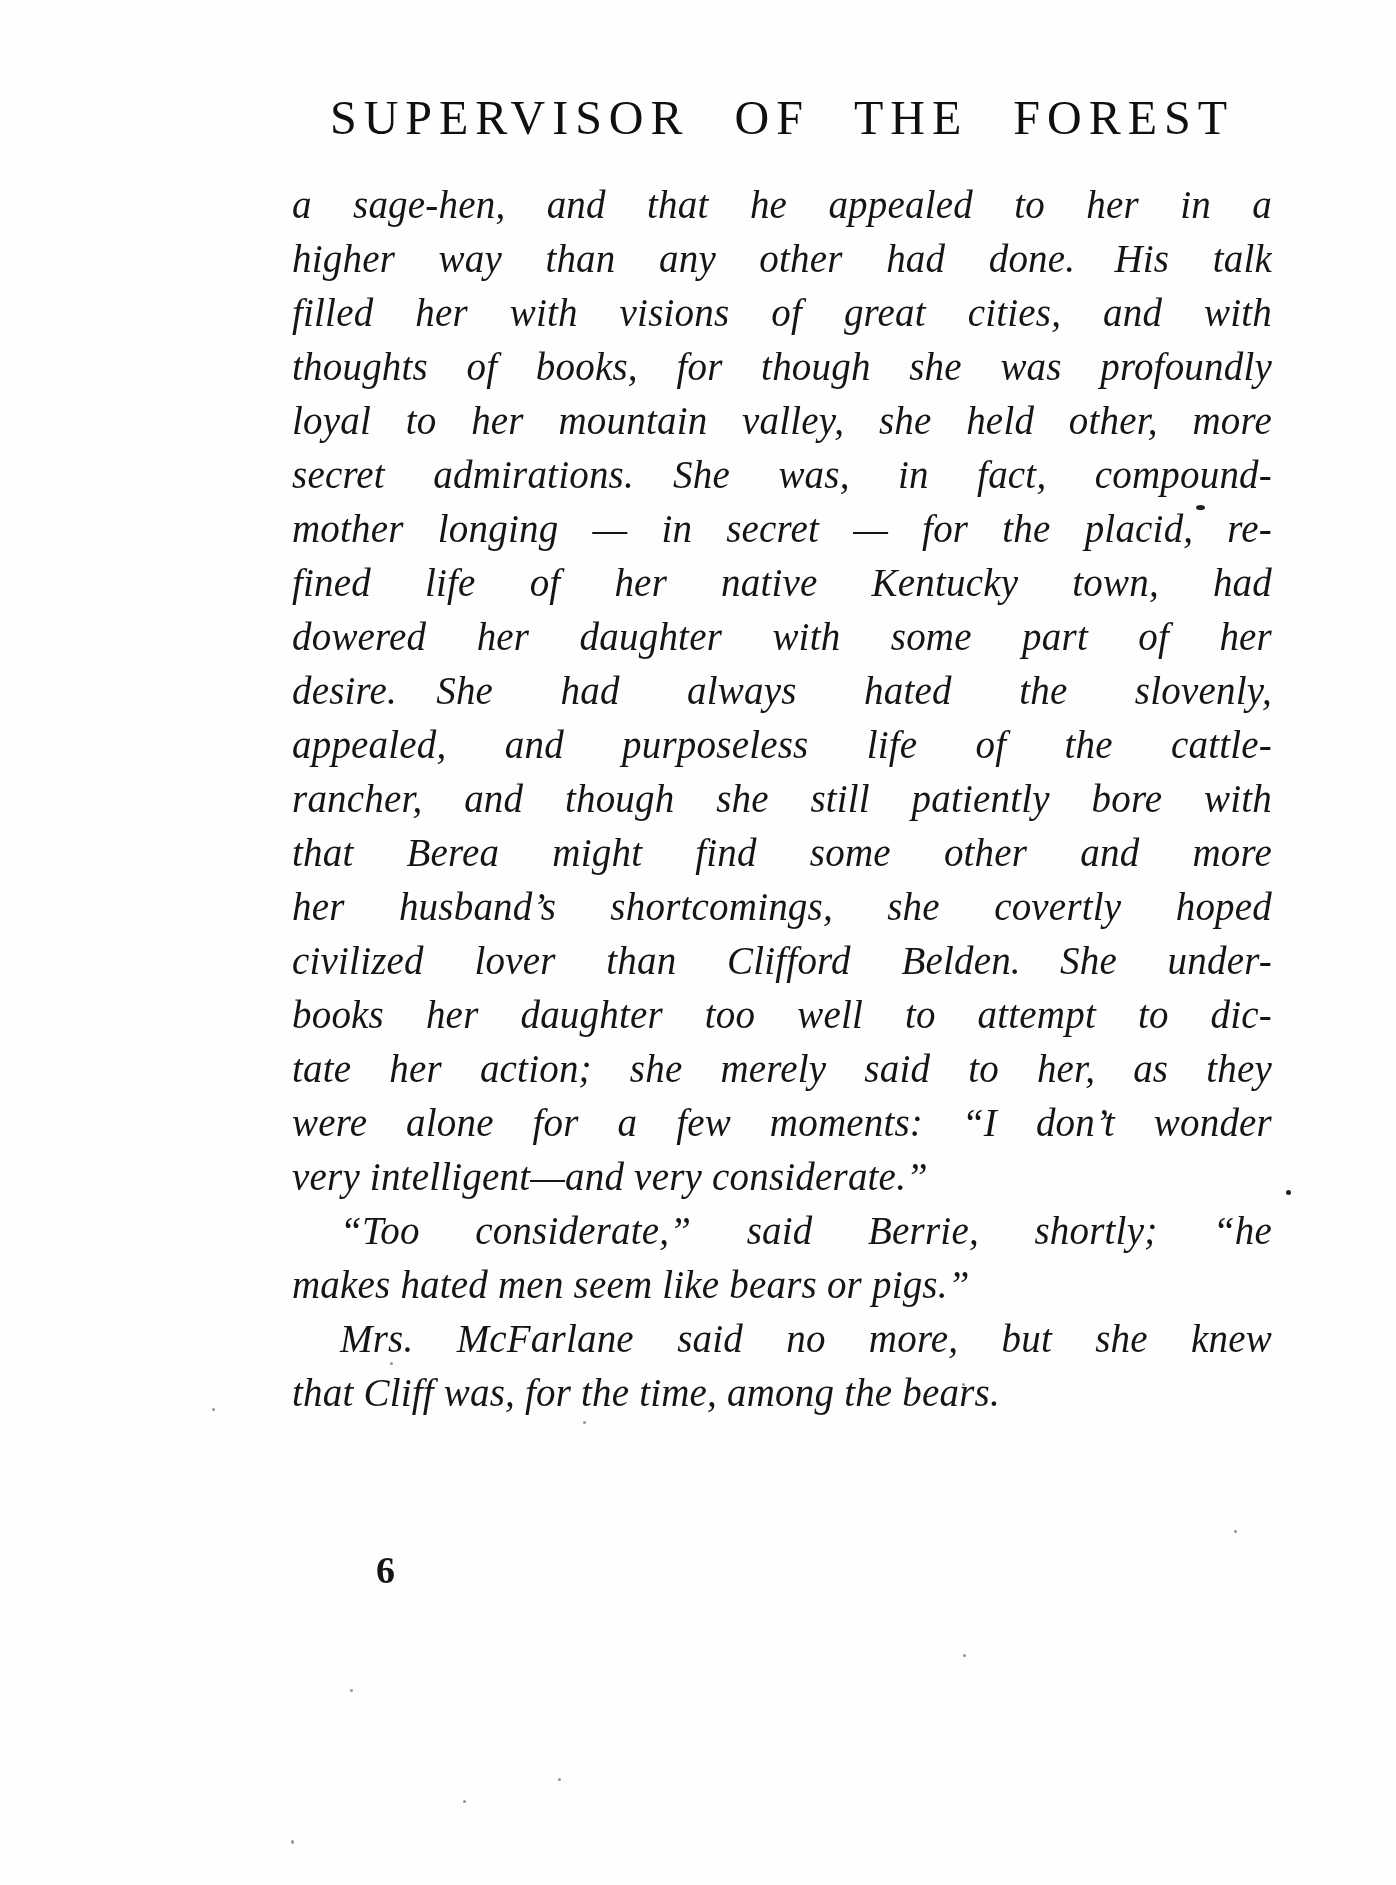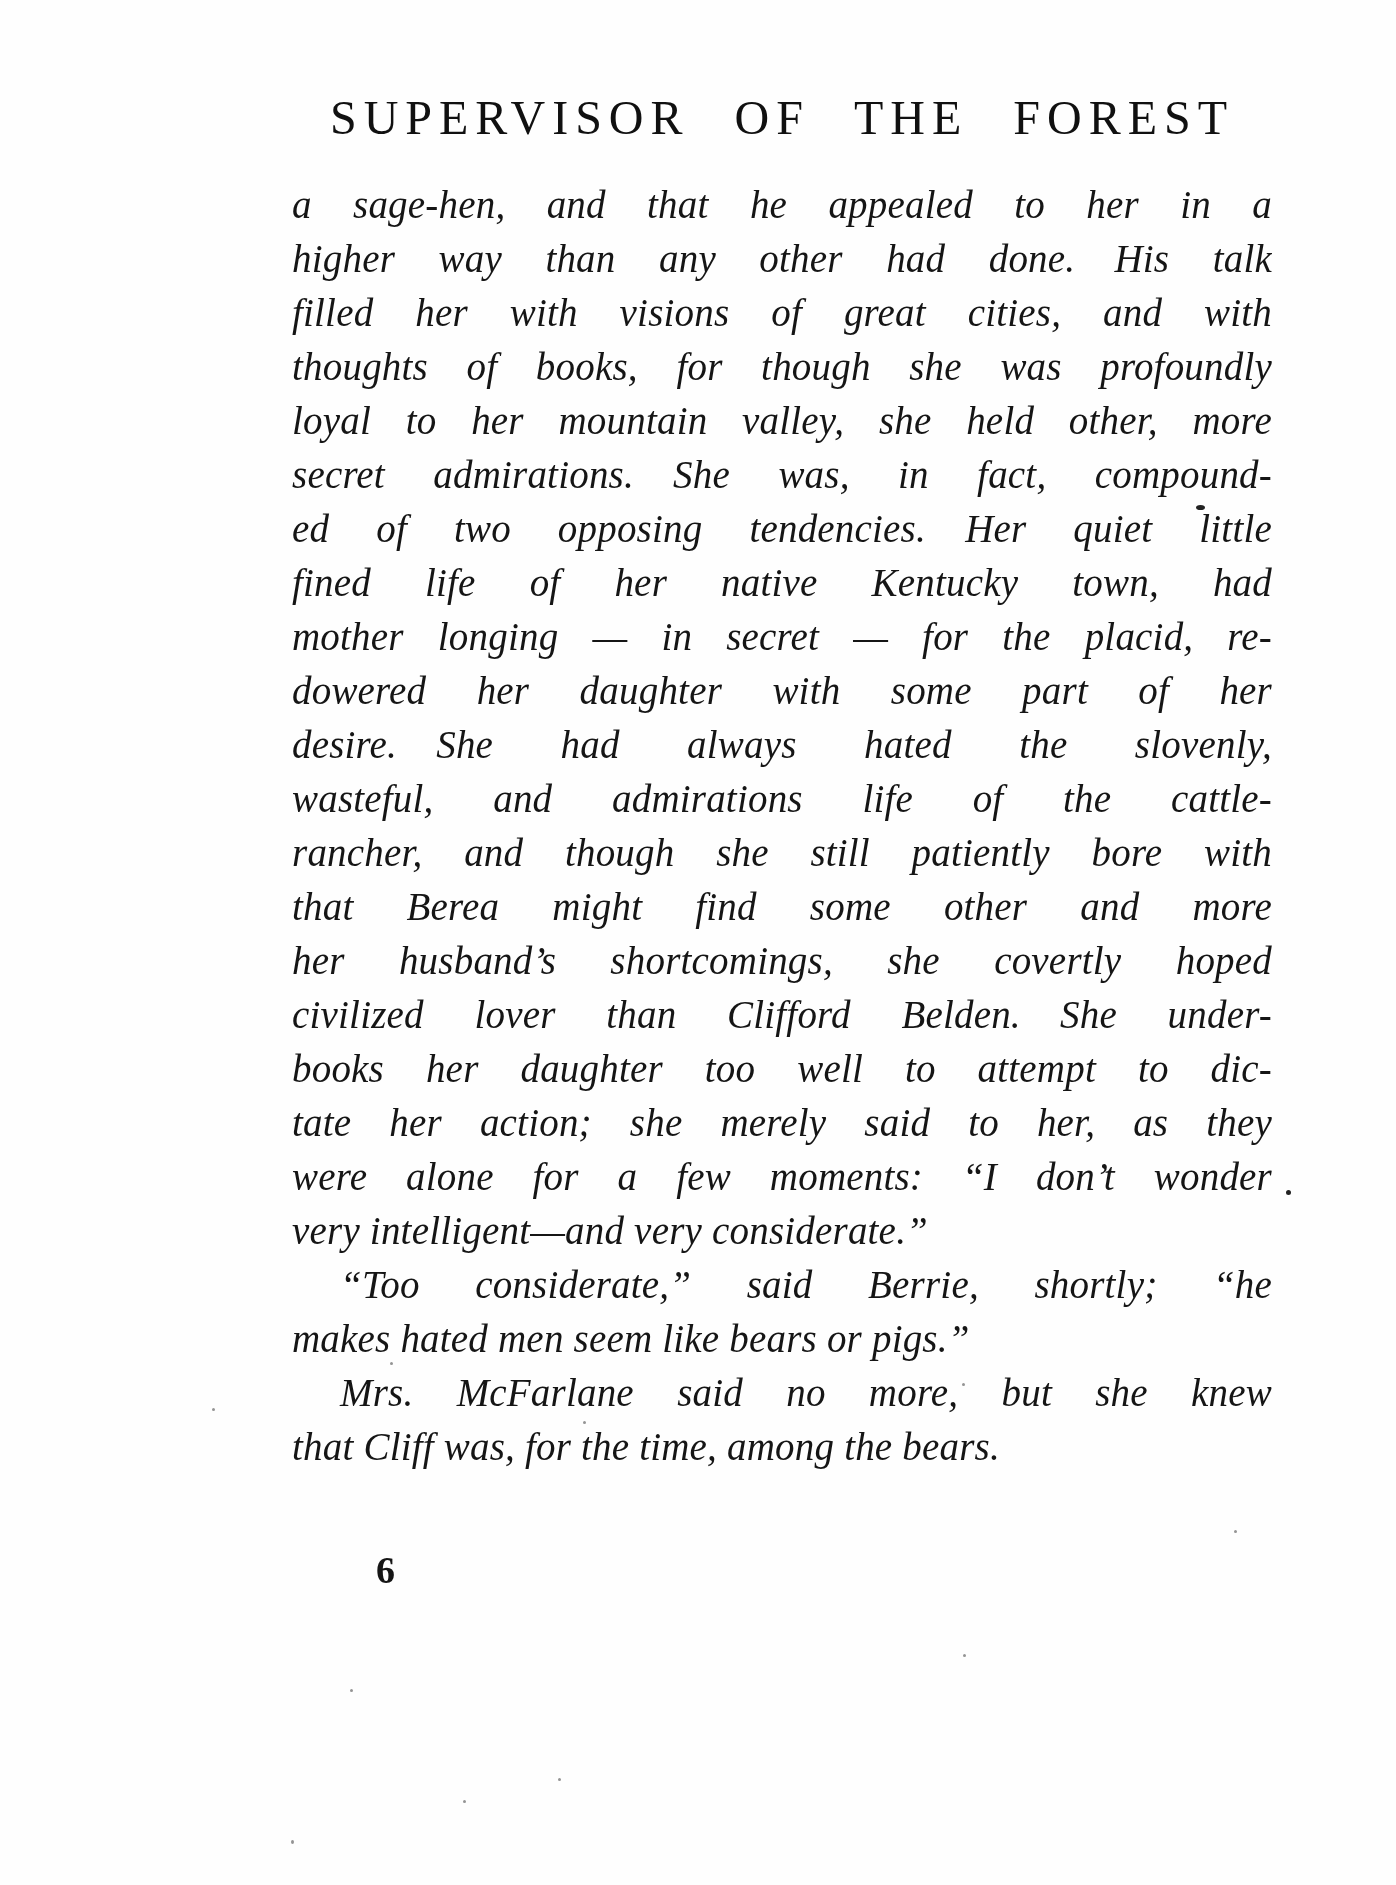--- a/index.html
+++ b/index.html
@@ -81,26 +81,25 @@
 
   <h1 class="running-head">SUPERVISOR OF THE FOREST</h1>
 
   <div class="text-block" id="text-block">
       <div class="line">a sage-hen, and that he appealed to her in a</div>
       <div class="line">higher way than any other had done. His talk</div>
       <div class="line">filled her with visions of great cities, and with</div>
       <div class="line">thoughts of books, for though she was profoundly</div>
       <div class="line">loyal to her mountain valley, she held other, more</div>
       <div class="line">secret admirations. She was, in fact, compound-</div>
-      <div class="line">ed of two opposing tendencies. Her quiet little</div>
+      <div class="line">mother longing — in secret — for the placid, re-</div>
       <div class="line">fined life of her native Kentucky town, had</div>
-      <div class="line">mother longing — in secret — for the placid, re-</div>
       <div class="line">dowered her daughter with some part of her</div>
       <div class="line">desire. She had always hated the slovenly,</div>
-      <div class="line">wasteful, and admirations life of the cattle-</div>
+      <div class="line">appealed, and purposeless life of the cattle-</div>
       <div class="line">rancher, and though she still patiently bore with</div>
       <div class="line">that Berea might find some other and more</div>
       <div class="line">her husband’s shortcomings, she covertly hoped</div>
       <div class="line">civilized lover than Clifford Belden. She under-</div>
       <div class="line">books her daughter too well to attempt to dic-</div>
       <div class="line">tate her action; she merely said to her, as they</div>
       <div class="line">were alone for a few moments: “I don’t wonder</div>
       <div class="line last">very intelligent—and very considerate.”</div>
       <div class="line indent">“Too considerate,” said Berrie, shortly; “he</div>
       <div class="line last">makes hated men seem like bears or pigs.”</div>

